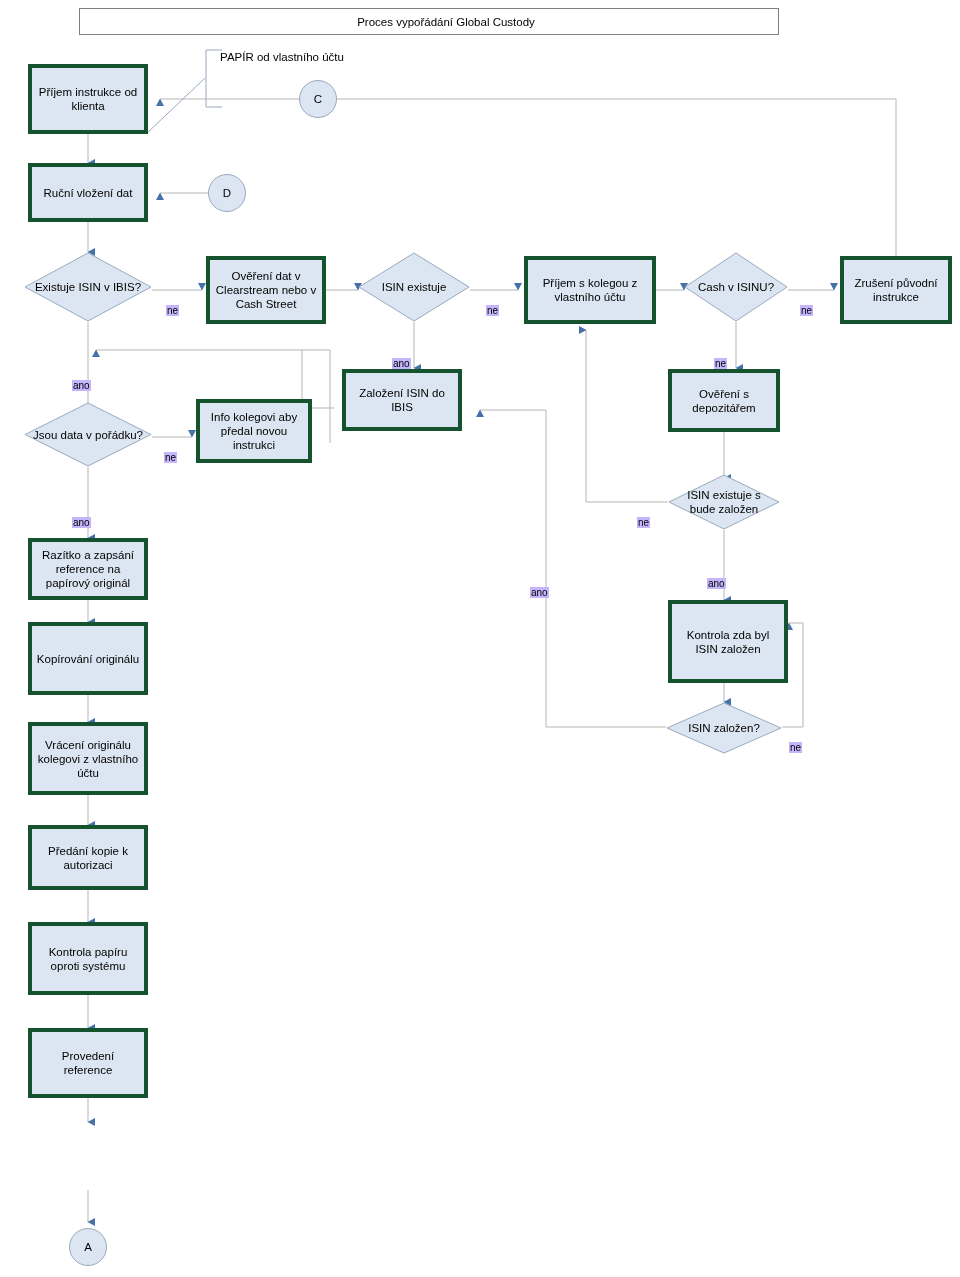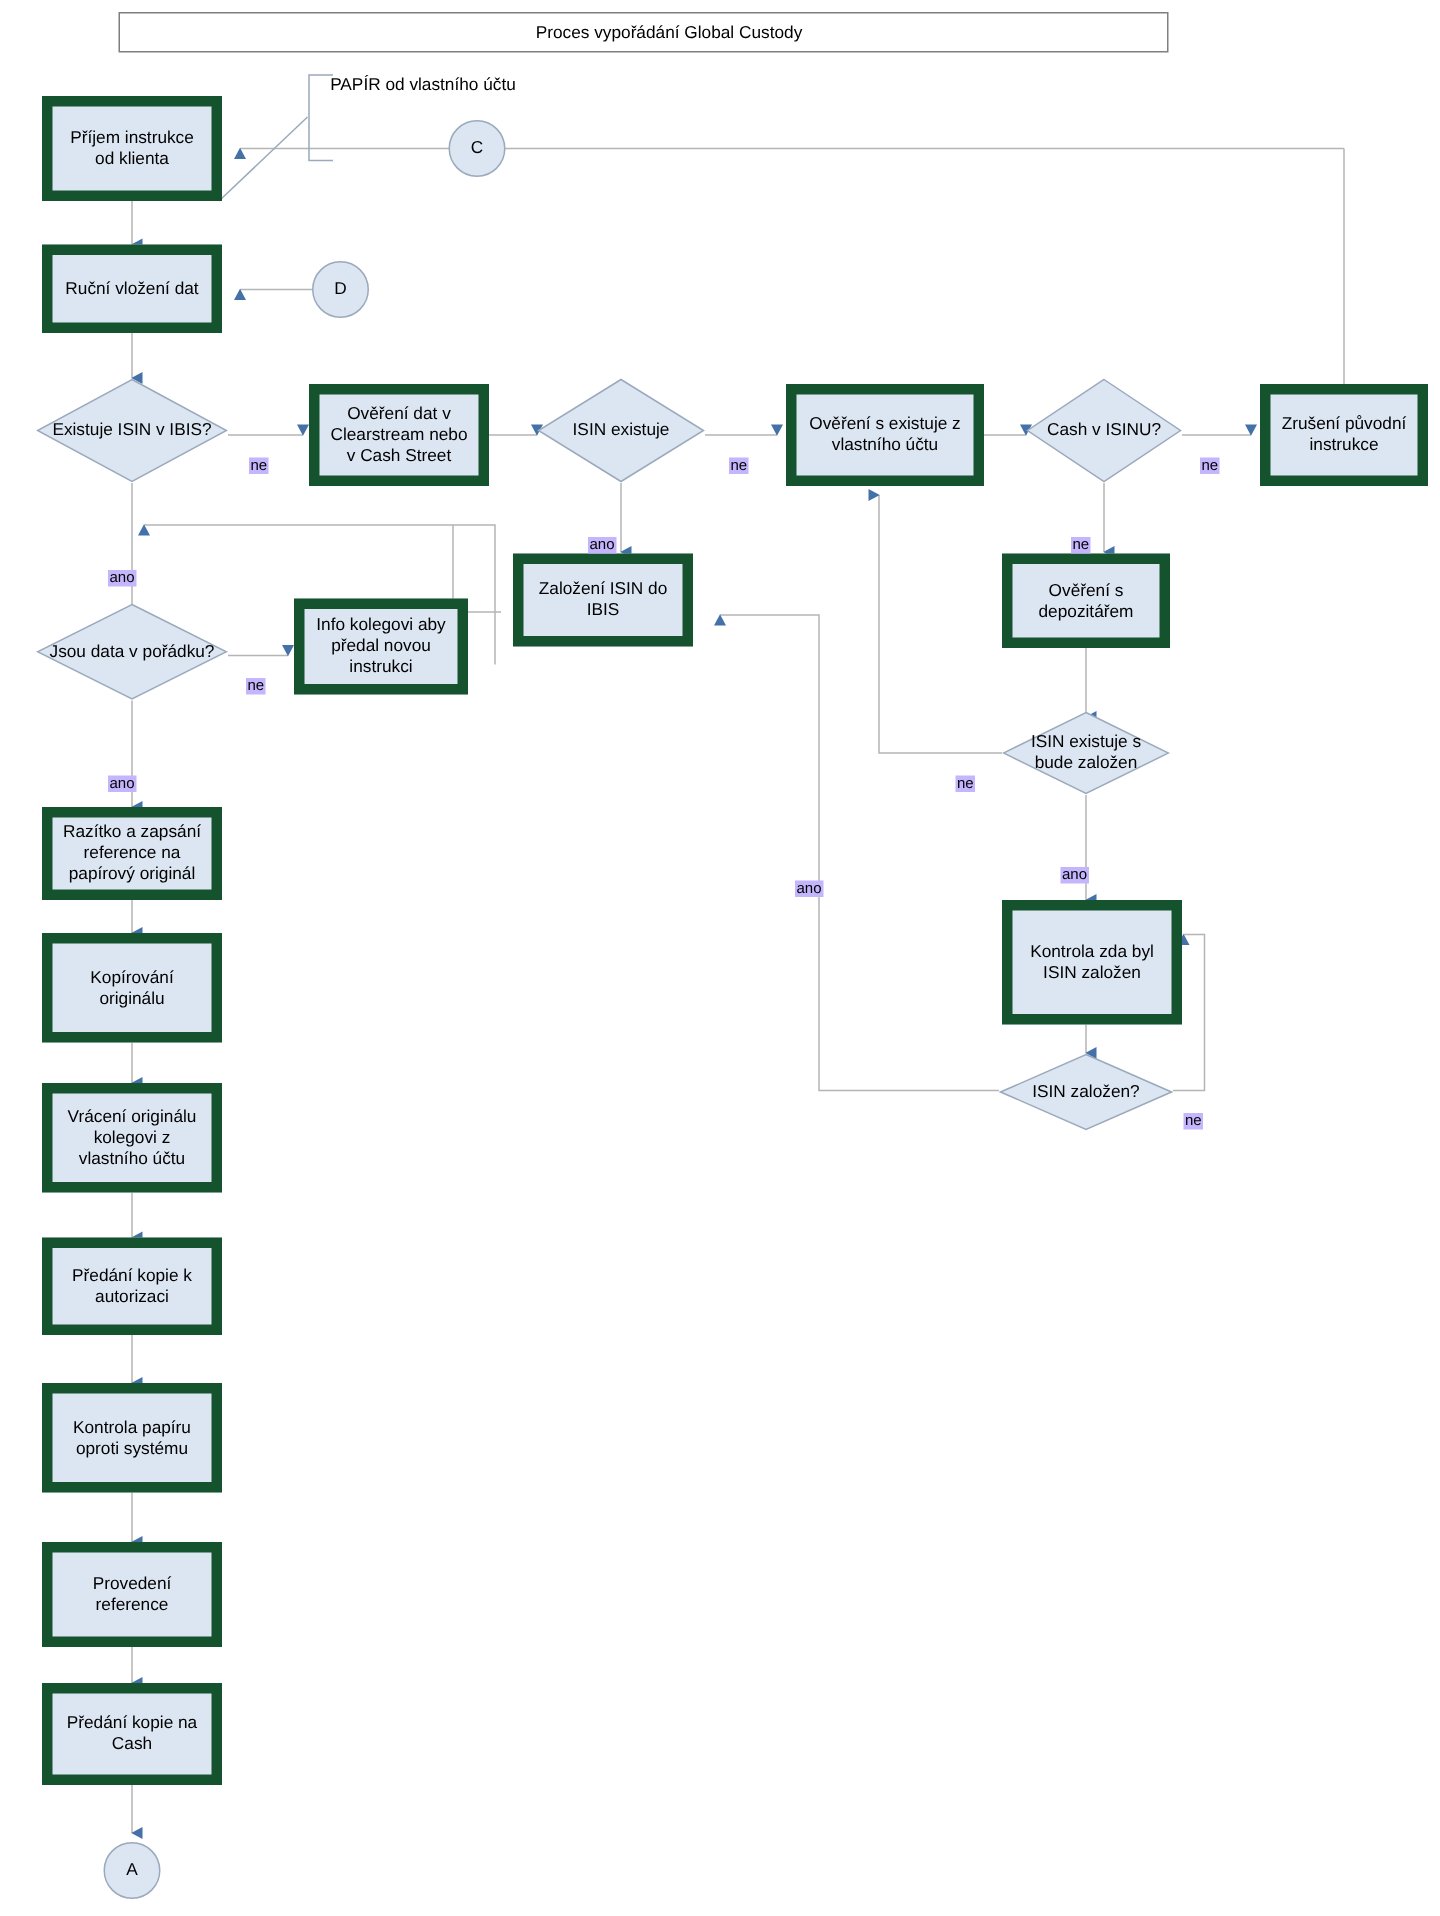--- a/index.html
+++ b/index.html
@@ -28,21 +28,21 @@
     justify-content: center;
     text-align: center;
     font-size: 11.5px;
     line-height: 14px;
     color: #000000;
     z-index: 2;
     padding-left: 34px;
   }
   .proc {
     background: #dce6f2;
-    border: 7px solid #14532d;
+    border: 4px solid #14532d;
     padding: 2px 4px;
   }
   .title-bar {
     background: #ffffff;
     border: 1px solid #7f7f7f;
     font-size: 11.5px;
   }
   .diamond-wrap {
     position: absolute;
     z-index: 2;
@@ -199,21 +199,21 @@
 
   <div class="node proc" style="left:28px; top:163px; width:120px; height:59px;">
     <span>Ruční vložení dat</span>
   </div>
 
   <div class="node proc" style="left:206px; top:256px; width:120px; height:68px;">
     <span>Ověření dat v Clearstream nebo v Cash Street</span>
   </div>
 
   <div class="node proc" style="left:524px; top:256px; width:132px; height:68px;">
-    <span>Ověření s existuje z vlastního účtu</span>
+    <span>Příjem s kolegou z vlastního účtu</span>
   </div>
 
   <div class="node proc" style="left:840px; top:256px; width:112px; height:68px;">
     <span>Zrušení původní instrukce</span>
   </div>
 
   <div class="node proc" style="left:196px; top:399px; width:116px; height:64px;">
     <span>Info kolegovi aby předal novou instrukci</span>
   </div>
 
@@ -246,23 +246,20 @@
   </div>
 
   <div class="node proc" style="left:28px; top:825px; width:120px; height:65px;">
     <span>Předání kopie k autorizaci</span>
   </div>
 
   <div class="node proc" style="left:28px; top:1028px; width:120px; height:70px;">
     <span>Provedení reference</span>
   </div>
 
-  <div class="node proc" style="left:28px; top:1122px; width:120px; height:68px;">
-    <span>Předání kopie na Cash</span>
-  </div>
 
   <div class="diamond-wrap" style="left:24px; top:252px; width:128px; height:70px;">
     <svg viewBox="0 0 128 70" preserveAspectRatio="none">
         <polygon points="64,1 127,35 64,69 1,35" fill="#dce6f2" stroke="#9ba9bd" stroke-width="1"></polygon>
       </svg>
     <div class="diamond-label">Existuje  ISIN v IBIS?</div>
   </div>
 
   <div class="diamond-wrap" style="left:358px; top:252px; width:112px; height:70px;">
     <svg viewBox="0 0 112 70" preserveAspectRatio="none">

